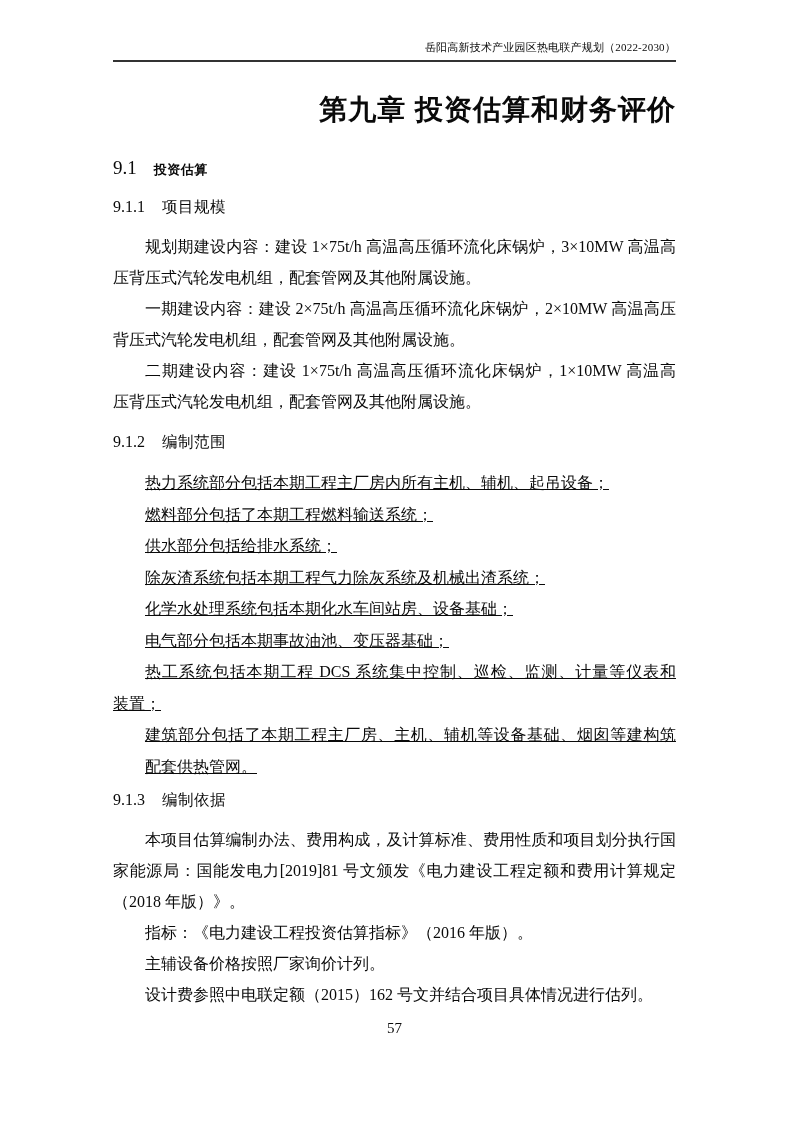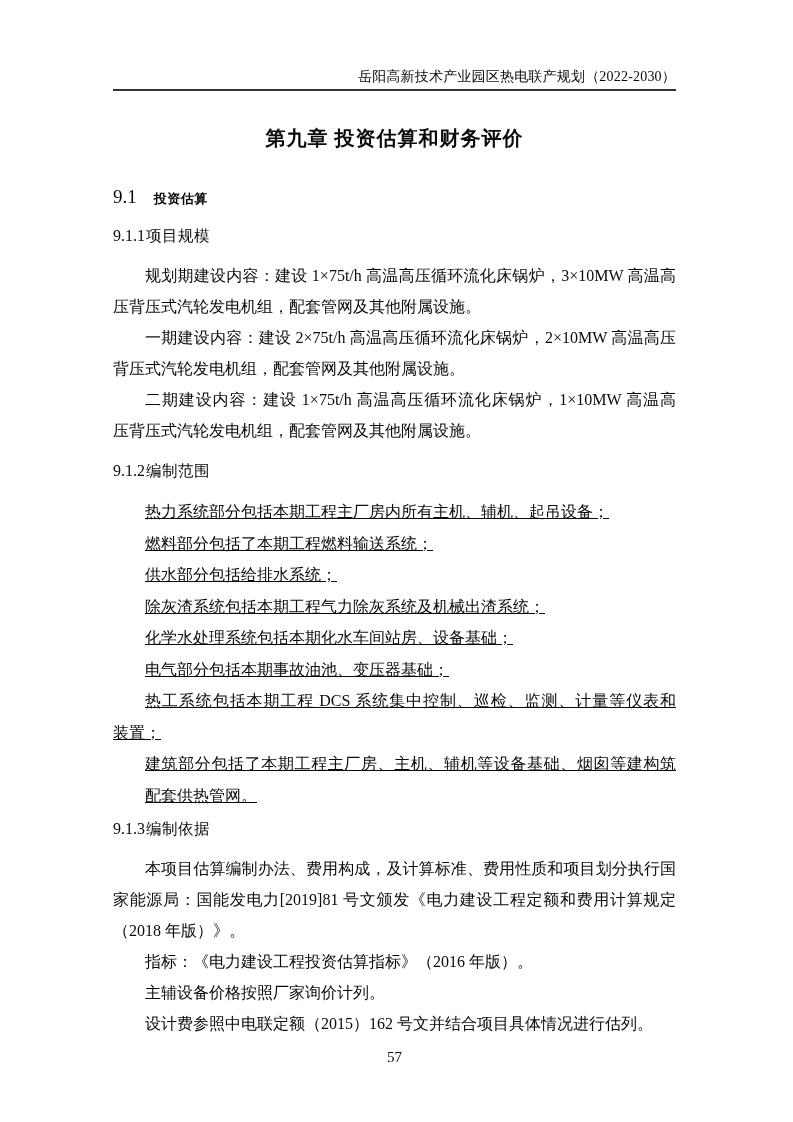--- a/index.html
+++ b/index.html
@@ -19,61 +19,61 @@
     width: 793px;
     height: 1122px;
     background: #ffffff;
   }
   .content {
     box-sizing: border-box;
     padding: 0 117px 0 113px; 
   }
   
   .running-head {
-    padding-top: 67px;
+    padding-top: 38px;
     line-height: 19px;
-    font-size: 14px;
+    font-size: 11px;
     text-align: right;
     letter-spacing: 0.2px;
     white-space: nowrap;
   }
   .head-rule {
     margin-top: 3px;
     height: 2px;
     background: #333333;
   }
   
   .chapter-title {
     margin-top: 34px;
-    font-family: Liberation Serif, serif;
+    font-family: Liberation Sans, sans-serif;
     font-weight: 700;
-    font-size: 20px;
+    font-size: 28px;
     line-height: 27px;
-    text-align: center;
+    text-align: right;
     letter-spacing: 1px;
     white-space: nowrap;
   }
   
   .h2 {
     margin-top: 34px;
     line-height: 21px;
     white-space: nowrap;
   }
   .h2 .num { font-size: 19px; font-weight: 400; margin-right: 17px; }
   .h2 .lbl {
     font-family: "Liberation Sans", "DejaVu Sans", sans-serif;
     font-weight: 700;
     font-size: 13px;
     letter-spacing: 0.5px;
   }
   .h3 {
     line-height: 18px;
     white-space: nowrap;
   }
-  .h3 .num { font-size: 16px; font-weight: 400; margin-right: 1px; }
+  .h3 .num { font-size: 16px; font-weight: 400; margin-right: 17px; }
   .h3 .lbl {
     font-family: "Liberation Sans", "DejaVu Sans", sans-serif;
     font-weight: 400;
     font-size: 15.5px;
     letter-spacing: 0.5px;
   }
   .h3-911 { margin-top: 18px; }
   .h3-912 { margin-top: 16px; }
   .h3-913 { margin-top: 9px; }
   

